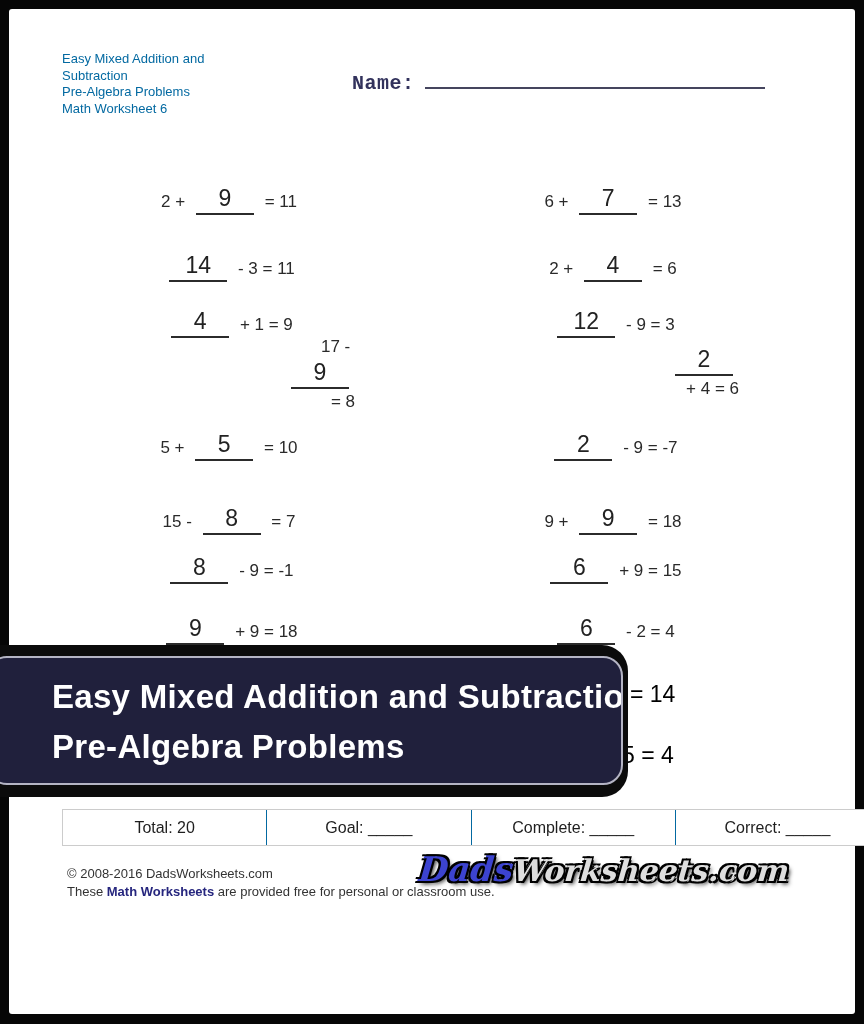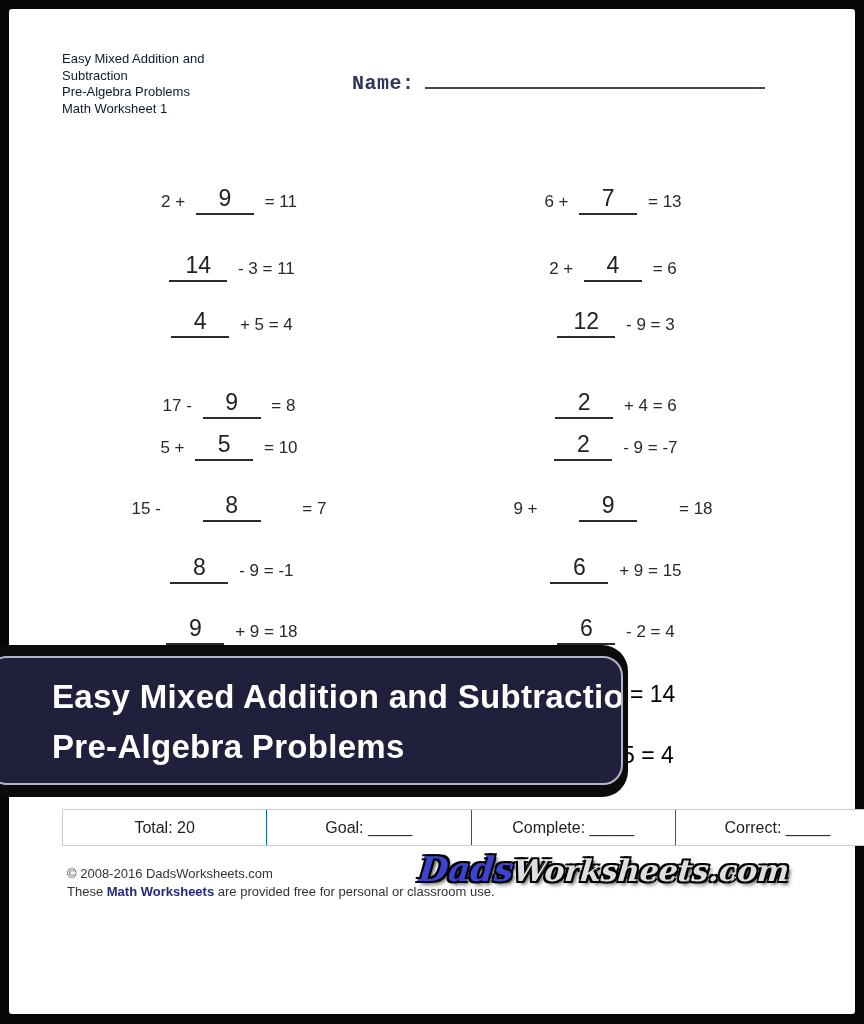--- a/index.html
+++ b/index.html
@@ -8,21 +8,21 @@
     background:#060606;
     font-family:"Liberation Sans",sans-serif;
   }
   .page{
     position:absolute;left:9px;top:9px;width:846px;height:1005px;
     background:#ffffff;border-radius:3px;
   }
   
   .header-info{
     position:absolute;left:53px;top:42px;
-    font-size:13px;line-height:16.5px;color:#0f172a;
+    font-size:13px;line-height:16.5px;color:#0369a1;
   }
   .name-row{position:absolute;left:343px;top:58px;white-space:nowrap;}
   .name-label{
     font-size:20px;font-weight:bold;color:#32325c;letter-spacing:.5px;
     vertical-align:baseline;
     font-family:Liberation Mono, monospace;
   }
   .name-line{
     display:inline-block;width:340px;height:20px;margin-left:10px;
     border-bottom:2px solid #45455e;
@@ -34,22 +34,22 @@
     font-size:17px;color:#2a2a2a;z-index:1;
   }
   .prob-row .ptxt{white-space:pre;line-height:26px;}
   .blank{
     display:inline-block;min-width:54px;text-align:center;
     font-size:23px;line-height:24px;padding:0 2px 3px 2px;margin:0 6px;
     border-bottom:2px solid #2b2b2b;color:#222;
   }
   .col-left{left:94px;}
   .col-right{left:478px;}
-  .r1{top:172px;}.r2{top:239px;}.r3{top:295px;}.r4{top:376px;}
-  .r5{top:418px;}.r6{top:479px;gap:31px;}.r7{top:541px;}.r8{top:602px;}
+  .r1{top:172px;}.r2{top:239px;}.r3{top:295px;}.r4{top:348px;flex-direction:column;}
+  .r5{top:418px;}.r6{top:492px;}.r7{top:541px;}.r8{top:602px;}
   .overflow-frag{
     position:absolute;font-size:23px;color:#000000;z-index:1;white-space:pre;
   }
   .frag9{left:621px;top:672px;}
   .frag10{left:613px;top:733px;}
   
   .banner-outer{
     position:absolute;left:-12px;top:636px;width:631px;height:152px;
     background:#0b0b0b;border-radius:0 26px 26px 0;z-index:5;
   }
@@ -89,41 +89,41 @@
 </style>
 </head>
 <body>
 
 <div class="page">
 
   <div class="header-info">
     <div>Easy Mixed Addition and</div>
     <div>Subtraction</div>
     <div>Pre-Algebra Problems</div>
-    <div>Math Worksheet 1</div>
+    <div>Math Worksheet 6</div>
   </div>
 
   <div class="name-row">
     <span class="name-label">Name:</span><span class="name-line"></span>
   </div>
 
   <div class="prob-row col-left r1">
       <span class="ptxt">2 + </span>
       <span class="blank">9</span>
       <span class="ptxt"> = 11</span>
     </div>
   <div class="prob-row col-left r2">
       <span class="ptxt"></span>
       <span class="blank">14</span>
       <span class="ptxt"> - 3 = 11</span>
     </div>
   <div class="prob-row col-left r3">
       <span class="ptxt"></span>
       <span class="blank">4</span>
-      <span class="ptxt"> + 5 = 4</span>
+      <span class="ptxt"> + 1 = 9</span>
     </div>
   <div class="prob-row col-left r4">
       <span class="ptxt">17 - </span>
       <span class="blank">9</span>
       <span class="ptxt"> = 8</span>
     </div>
   <div class="prob-row col-left r5">
       <span class="ptxt">5 + </span>
       <span class="blank">5</span>
       <span class="ptxt"> = 10</span>

